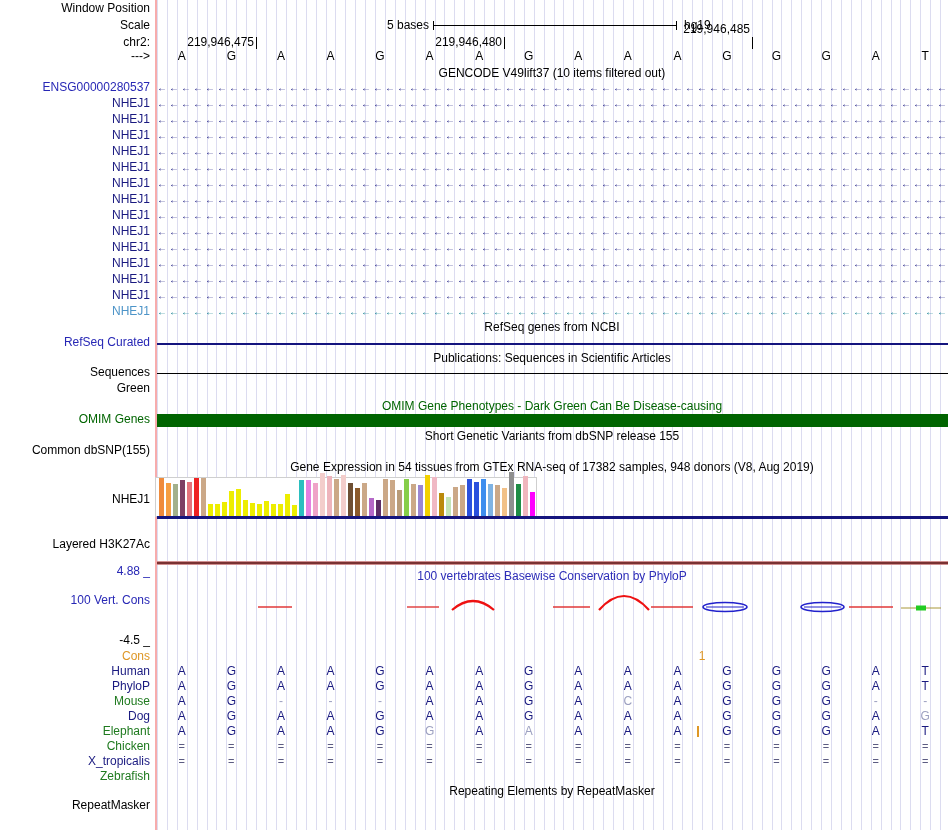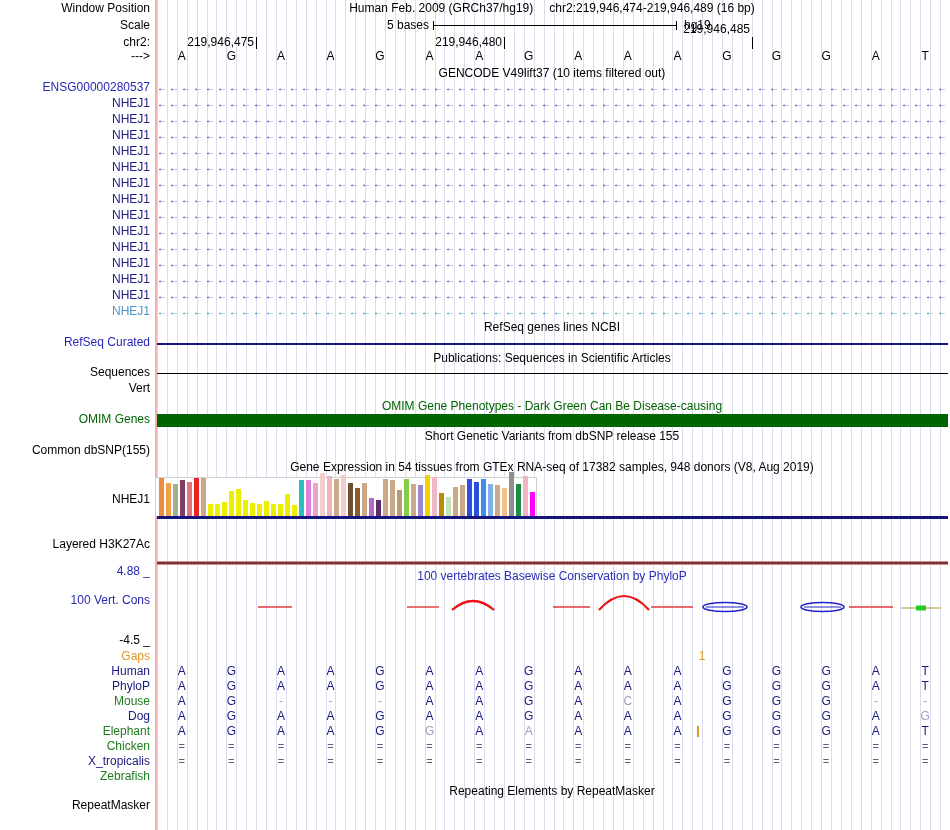--- a/index.html
+++ b/index.html
@@ -26,50 +26,46 @@
     background:linear-gradient(to bottom,#D09090 0 1px,#7A3232 1px 3px,#D09090 3px 4px);}
 </style>
 </head>
 <body>
 
 <div id="browser">
   <div class="grid"></div>
   <div class="pinkline"></div>
 
   <div class="lbl" style="top:2px">Window Position</div>
-  <div class="titleflex" style="top:2px">
-    <span>Human Feb. 2009 (GRCh37/hg19)</span>
-    <span>chr2:219,946,474-219,946,489 (16 bp)</span>
-  </div>
 
   <div class="lbl" style="top:19px">Scale</div>
   <div class="abs" style="left:329px;top:19px;width:100px;text-align:right;line-height:13px">5 bases</div>
   <div class="abs" style="left:433px;top:25px;width:243px;height:1px;background:#000"></div>
   <div class="abs" style="left:433px;top:21px;width:1px;height:9px;background:#000"></div>
   <div class="abs" style="left:676px;top:21px;width:1px;height:9px;background:#000"></div>
   <div class="abs" style="left:684px;top:19px;line-height:13px">hg19</div>
 
   <div class="lbl" style="top:36px">chr2:</div>
   <div id="coord-layer"></div>
 
   <div class="lbl" style="top:50px">---&gt;</div>
   <div id="ruler-seq"></div>
 
   <div class="ctitle" style="top:67px">GENCODE V49lift37 (10 items filtered out)</div>
   <div id="gencode-rows"></div>
 
-  <div class="ctitle" style="top:321px">RefSeq genes lines NCBI</div>
+  <div class="ctitle" style="top:321px">RefSeq genes from NCBI</div>
   <div class="lbl" style="top:336px;color:#2727B5">RefSeq Curated</div>
   <div class="hline" style="top:343px;height:1.5px;background:#15157E"></div>
 
   <div class="ctitle" style="top:352px">Publications: Sequences in Scientific Articles</div>
   <div class="lbl" style="top:366px">Sequences</div>
   <div class="hline" style="top:373px;height:1px;background:#000"></div>
 
-  <div class="lbl" style="top:382px">Vert</div>
+  <div class="lbl" style="top:382px">Green</div>
 
   <div class="ctitle" style="top:400px;color:#006400">OMIM Gene Phenotypes - Dark Green Can Be Disease-causing</div>
   <div class="lbl" style="top:413px;color:#006400">OMIM Genes</div>
   <div class="hline" style="top:414px;height:13px;background:#006400"></div>
 
   <div class="ctitle" style="top:430px">Short Genetic Variants from dbSNP release 155</div>
   <div class="lbl" style="top:444px">Common dbSNP(155)</div>
 
   <div class="ctitle" style="top:461px">Gene Expression in 54 tissues from GTEx RNA-seq of 17382 samples, 948 donors (V8, Aug 2019)</div>
   <div class="lbl" style="top:493px">NHEJ1</div>
@@ -203,21 +199,21 @@
     <div class="gtexbar" style="left: 466.5px; top: 479px; height: 37px; background: rgb(43, 80, 221);"></div>
     <div class="gtexbar" style="left: 473.5px; top: 482px; height: 34px; background: rgb(43, 80, 221);"></div>
     <div class="gtexbar" style="left: 480.5px; top: 479px; height: 37px; background: rgb(62, 142, 238);"></div>
     <div class="gtexbar" style="left: 487.5px; top: 484px; height: 32px; background: rgb(127, 179, 227);"></div>
     <div class="gtexbar" style="left: 494.5px; top: 485px; height: 31px; background: rgb(203, 168, 135);"></div>
     <div class="gtexbar" style="left: 501.5px; top: 488px; height: 28px; background: rgb(242, 193, 136);"></div>
     <div class="gtexbar" style="left: 508.5px; top: 472px; height: 44px; background: rgb(143, 143, 143);"></div>
     <div class="gtexbar" style="left: 515.5px; top: 484px; height: 32px; background: rgb(31, 140, 69);"></div>
     <div class="gtexbar" style="left: 522.5px; top: 476px; height: 40px; background: rgb(240, 182, 190);"></div>
     <div class="gtexbar" style="left: 529.5px; top: 492px; height: 24px; background: rgb(255, 0, 255);"></div>
-    <div class="lbl" style="top: 650px; color: rgb(222, 151, 38);">Gaps</div>
+    <div class="lbl" style="top: 650px; color: rgb(222, 151, 38);">Cons</div>
     <div class="seqcell" style="left: 677.388px; top: 650px; color: rgb(222, 151, 38);">1</div>
     <div class="lbl" style="top: 665px; color: rgb(26, 26, 128);">Human</div>
     <div class="seqcell" style="left: 157px; top: 665px; color: rgb(26, 26, 128);">A</div>
     <div class="seqcell" style="left: 206.562px; top: 665px; color: rgb(26, 26, 128);">G</div>
     <div class="seqcell" style="left: 256.125px; top: 665px; color: rgb(26, 26, 128);">A</div>
     <div class="seqcell" style="left: 305.688px; top: 665px; color: rgb(26, 26, 128);">A</div>
     <div class="seqcell" style="left: 355.25px; top: 665px; color: rgb(26, 26, 128);">G</div>
     <div class="seqcell" style="left: 404.812px; top: 665px; color: rgb(26, 26, 128);">A</div>
     <div class="seqcell" style="left: 454.375px; top: 665px; color: rgb(26, 26, 128);">A</div>
     <div class="seqcell" style="left: 503.938px; top: 665px; color: rgb(26, 26, 128);">G</div>

